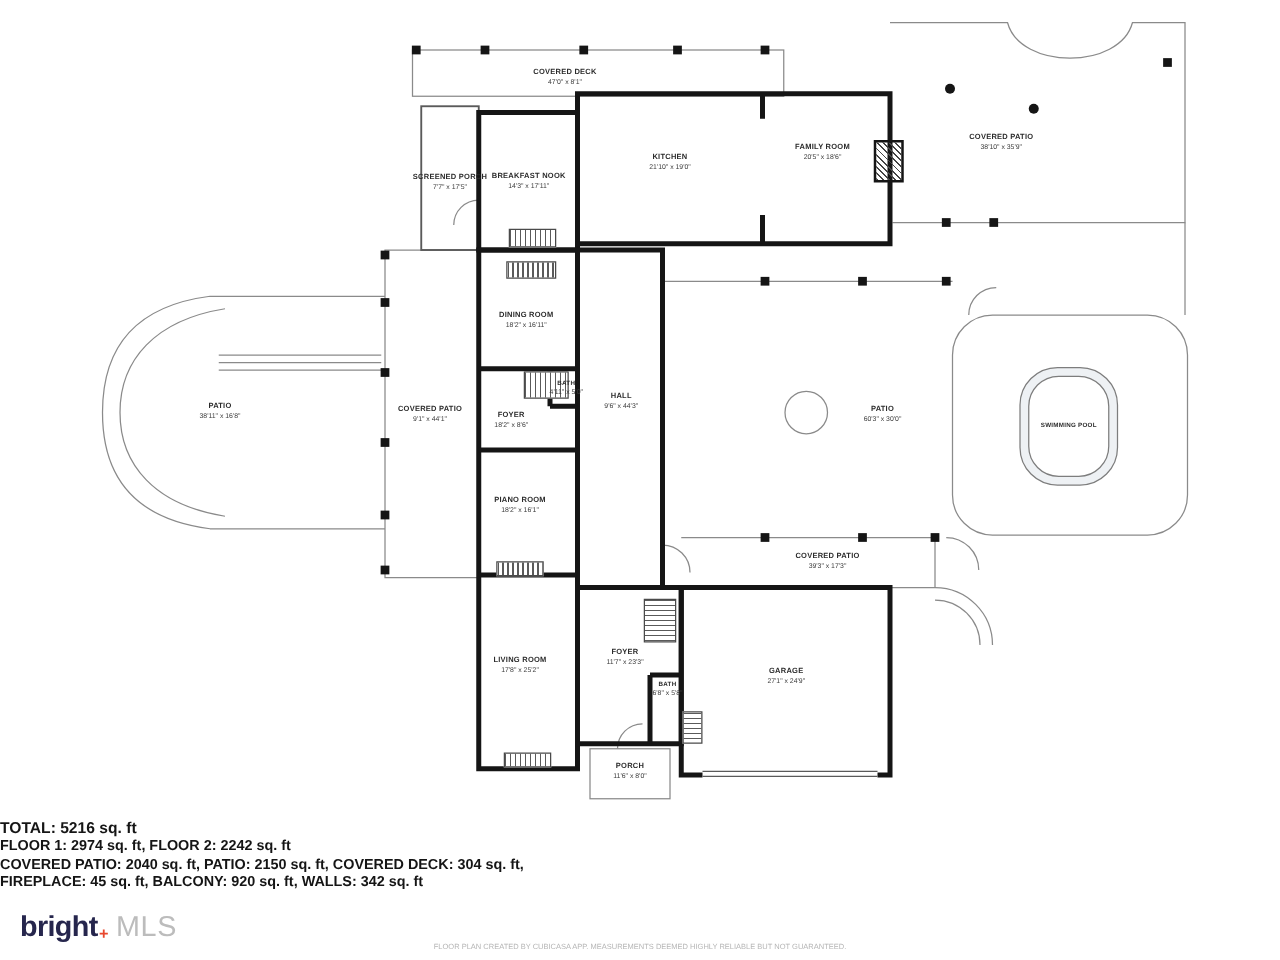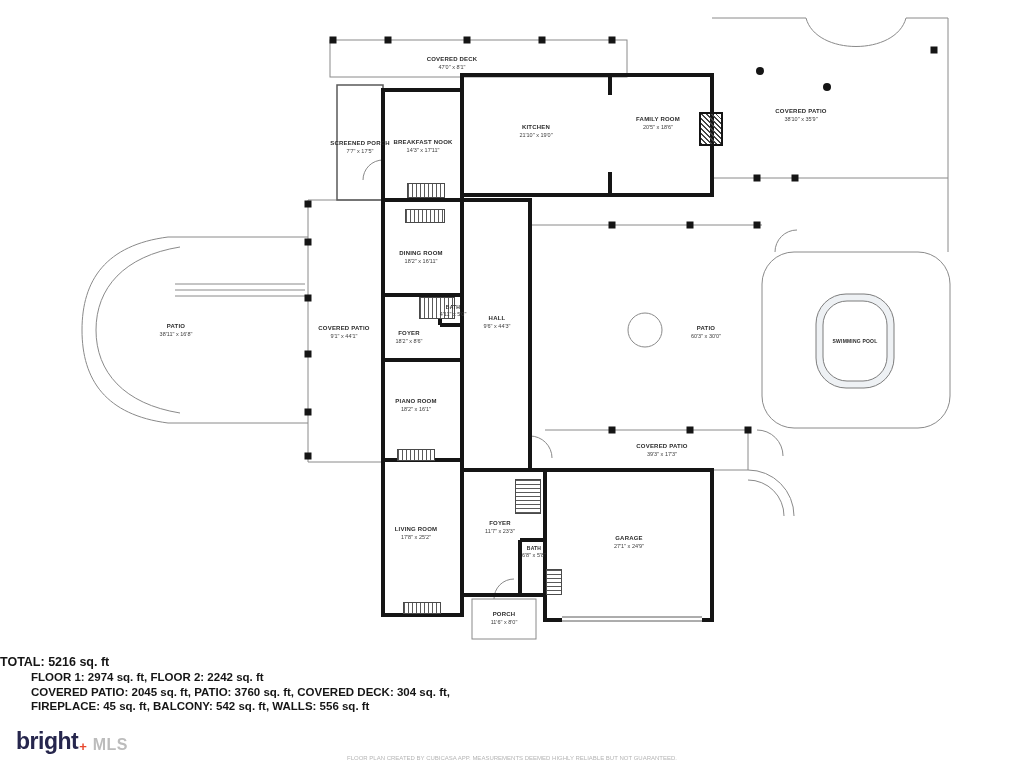--- a/index.html
+++ b/index.html
@@ -14,27 +14,27 @@
   .room-label.small .rname{font-size:5px;}
   
   .stairs{position:absolute;border:1px solid #4a4a4a;background-color:#fff;z-index:4;}
   .stairs.v{background-image:repeating-linear-gradient(90deg,#5a5a5a 0,#5a5a5a 1px,transparent 1px,transparent 4px);}
   .stairs.h{background-image:repeating-linear-gradient(180deg,#5a5a5a 0,#5a5a5a 1px,transparent 1px,transparent 4px);}
   .fireplace{position:absolute;left:699px;top:112px;width:20px;height:30px;border:2px solid #151515;z-index:4;
              background-image:repeating-linear-gradient(45deg,#444 0,#444 1px,transparent 1px,transparent 3.5px);}
   
   .summary{position:absolute;left:0;right:0;top:655px;color:#151515;z-index:6;}
   .summary .total{font-size:12.5px;font-weight:700;margin:0 0 2px 0;}
-  .summary .line{font-size:11.5px;font-weight:600;margin:0 0 2.5px 0;padding-left:31px;}
+  .summary .line{font-size:11.5px;font-weight:600;margin:0 0 2.5px 0;}
   .disclaimer{position:absolute;left:0;right:0;top:755px;text-align:center;font-size:6px;color:#b5b5b5;z-index:6;}
   
   .logo{position:absolute;left:16px;top:730px;display:flex;align-items:flex-end;z-index:6;}
   .logo .brand{font-size:23px;font-weight:700;color:#26264d;letter-spacing:-0.5px;line-height:1;}
   .logo .plus{font-size:13px;font-weight:700;color:#e8482e;margin-left:1px;line-height:1;margin-top:1px;}
-  .logo .mls{font-size:16px;font-weight:700;color:#bcbcbc;margin-left:6px;letter-spacing:.5px;line-height:1;}
+  .logo .mls{font-size:23px;font-weight:400;color:#bcbcbc;margin-left:6px;letter-spacing:.5px;line-height:1;}
 </style>
 </head>
 <body>
 
 <div class="canvas">
 
   <svg class="linework" width="1024" height="768" viewBox="0 0 1024 768">
 
     <g stroke="#8a8a8a" stroke-width="1" fill="none">
 
@@ -209,22 +209,22 @@
     <span class="rdims">27'1" x 24'9"</span>
   </div>
   <div class="room-label" style="left:504px;top:618px;">
     <span class="rname">PORCH</span>
     <span class="rdims">11'6" x 8'0"</span>
   </div>
 
   <div class="summary">
     <div class="total">TOTAL: 5216 sq. ft</div>
     <div class="line">FLOOR 1: 2974 sq. ft, FLOOR 2: 2242 sq. ft</div>
-    <div class="line">COVERED PATIO: 2045 sq. ft, PATIO: 3760 sq. ft, COVERED DECK: 304 sq. ft,</div>
-    <div class="line">FIREPLACE: 45 sq. ft, BALCONY: 542 sq. ft, WALLS: 556 sq. ft</div>
+    <div class="line">COVERED PATIO: 2040 sq. ft, PATIO: 2150 sq. ft, COVERED DECK: 304 sq. ft,</div>
+    <div class="line">FIREPLACE: 45 sq. ft, BALCONY: 920 sq. ft, WALLS: 342 sq. ft</div>
   </div>
 
   <div class="disclaimer">FLOOR PLAN CREATED BY CUBICASA APP. MEASUREMENTS DEEMED HIGHLY RELIABLE BUT NOT GUARANTEED.</div>
 
   <div class="logo">
     <span class="brand">bright</span>
     <span class="plus">+</span>
     <span class="mls">MLS</span>
   </div>
 

